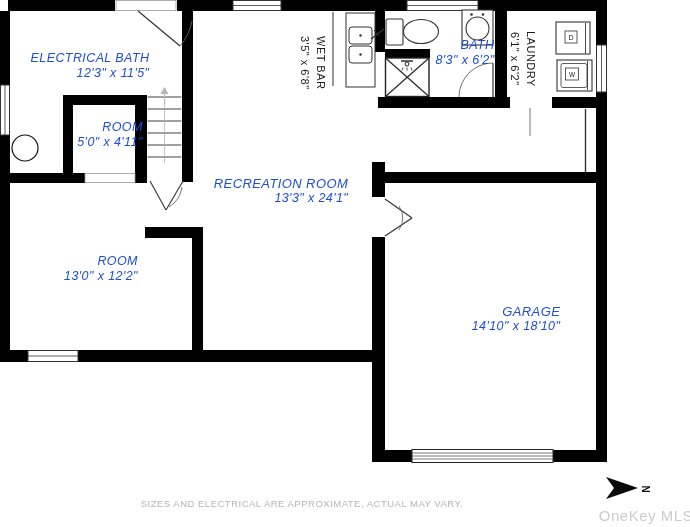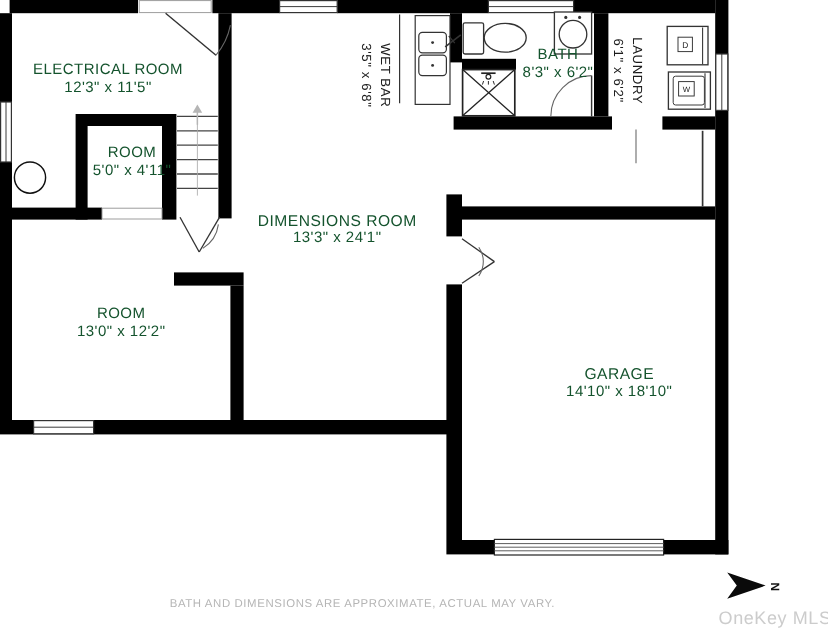--- a/index.html
+++ b/index.html
@@ -1,21 +1,21 @@
 <!DOCTYPE html>
 <html><head>
 <meta charset="utf-8">
 <style>
   html,body{margin:0;padding:0;background:#fff;}
   .canvas{position:relative;width:690px;height:527px;background:#ffffff;overflow:hidden;
           font-family:"Liberation Sans",sans-serif;}
   .wall{position:absolute;background:#000;}
   .svg-overlay{position:absolute;left:0;top:0;width:690px;height:527px;pointer-events:none;}
-  .room-label{position:absolute;transform:translateX(-50%);text-align:center;
-              font-size:12.5px;line-height:1.18;color:#14532d;letter-spacing:.4px;white-space:nowrap;}
+  .room-label{position:absolute;transform:translateX(-50%);text-align:right;
+              font-size:12.5px;line-height:1.18;color:#1d4ed8;letter-spacing:.4px;white-space:nowrap;font-style:italic;}
   .room-label .dims{font-size:12.5px;}
   .room-label.big{font-size:13px;}
   .vlabel{position:absolute;writing-mode:vertical-rl;text-orientation:mixed;text-align:center;
           font-size:11px;line-height:1.45;color:#1b1b1b;letter-spacing:.5px;white-space:nowrap;}
   .footer-note{position:absolute;left:302px;top:498px;transform:translateX(-50%);
                font-size:9.5px;letter-spacing:.5px;color:#b5b5b5;white-space:nowrap;}
   .watermark{position:absolute;right:-3px;top:507px;font-size:15px;letter-spacing:.5px;color:#cccccc;}
 </style>
 </head>
 <body>
@@ -168,21 +168,21 @@
       <line x1="412" y1="459" x2="553" y2="459" stroke="#555" stroke-width="0.8"></line>
     </g>
 
     <g>
       <polygon points="606,477 638,488 606,499 614,488" fill="#0a0a0a"></polygon>
       <text x="645" y="489" transform="rotate(90 645 489)" text-anchor="middle" dominant-baseline="central" font-size="10" font-weight="bold" fill="#111" font-family="Liberation Sans, sans-serif">N</text>
     </g>
   </svg>
 
   <div class="room-label" style="left:90px;top:51px">
-    <div>ELECTRICAL ROOM</div>
+    <div>ELECTRICAL BATH</div>
     <div class="dims">12'3" x 11'5"</div>
   </div>
 
   <div class="room-label" style="left:110px;top:120px">
     <div>ROOM</div>
     <div class="dims">5'0" x 4'11"</div>
   </div>
 
   <div class="vlabel" style="left:296px;top:20px;height:85px">
     <div>WET BAR</div>
@@ -193,29 +193,29 @@
     <div>BATH</div>
     <div class="dims">8'3" x 6'2"</div>
   </div>
 
   <div class="vlabel" style="left:506px;top:20px;height:78px">
     <div>LAUNDRY</div>
     <div>6'1" x 6'2"</div>
   </div>
 
   <div class="room-label big" style="left:281px;top:176px">
-    <div>DIMENSIONS ROOM</div>
+    <div>RECREATION ROOM</div>
     <div class="dims">13'3" x 24'1"</div>
   </div>
 
   <div class="room-label" style="left:101px;top:254px">
     <div>ROOM</div>
     <div class="dims">13'0" x 12'2"</div>
   </div>
 
   <div class="room-label big" style="left:516px;top:304px">
     <div>GARAGE</div>
     <div class="dims">14'10" x 18'10"</div>
   </div>
 
-  <div class="footer-note">BATH AND DIMENSIONS ARE APPROXIMATE, ACTUAL MAY VARY.</div>
+  <div class="footer-note">SIZES AND ELECTRICAL ARE APPROXIMATE, ACTUAL MAY VARY.</div>
   <div class="watermark">OneKey MLS</div>
 </div>
 
 </body></html>

